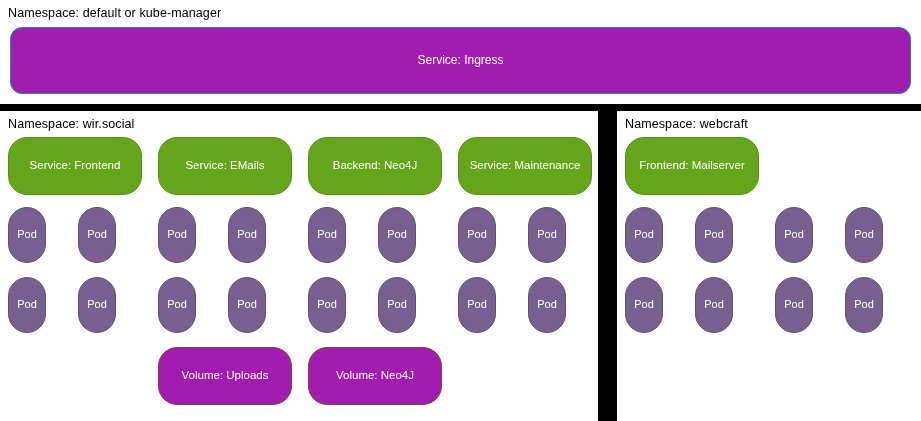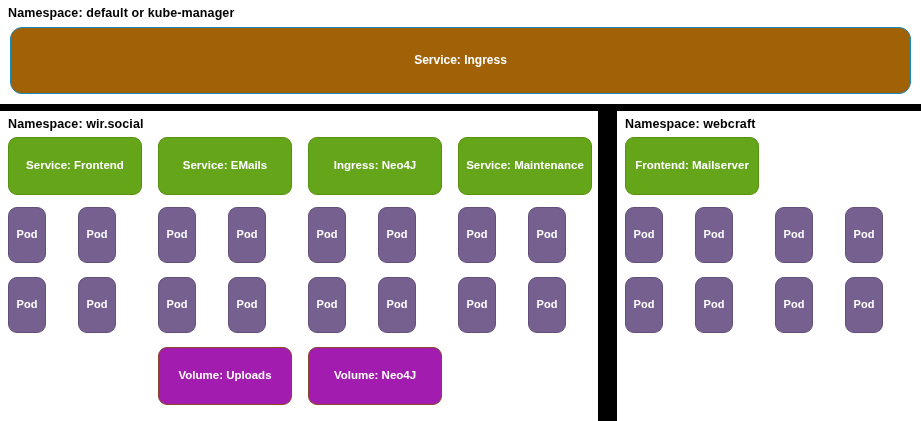--- a/index.html
+++ b/index.html
@@ -17,21 +17,20 @@
     height: 421px;
     background: #000000;
     overflow: hidden;
   }
 
   
   .ns-panel {
     position: absolute;
     background: #ffffff;
     box-sizing: border-box;
-    font-weight: bold;
   }
 
   .ns-top {
     left: 0px;
     top: 0px;
     width: 921px;
     height: 104px;
   }
 
   .ns-social {
@@ -61,27 +60,27 @@
   
   .node {
     position: absolute;
     box-sizing: border-box;
     display: flex;
     align-items: center;
     justify-content: center;
     text-align: center;
     color: #ffffff;
     font-size: 11.5px;
-    border-radius: 9px;
+    border-radius: 19px;
     line-height: 1.2;
     padding: 2px 4px;
   }
 
   .node-ingress {
-    background: #a16207;
+    background: #a21caf;
     border: 1px solid #1789bd;
     border-radius: 12px;
     font-size: 12px;
   }
 
   .node-service {
     background: #64a519;
     border: 1px solid #56900f;
   }
 
@@ -168,21 +167,21 @@
     <div class="group" style="left:158px;">
       <div class="node node-service">Service: EMails</div>
       <div class="node node-pod pod pod-c0 pod-r0">Pod</div>
       <div class="node node-pod pod pod-c1 pod-r0">Pod</div>
       <div class="node node-pod pod pod-c0 pod-r1">Pod</div>
       <div class="node node-pod pod pod-c1 pod-r1">Pod</div>
       <div class="node node-volume">Volume: Uploads</div>
     </div>
 
     <div class="group" style="left:308px;">
-      <div class="node node-service">Ingress: Neo4J</div>
+      <div class="node node-service">Backend: Neo4J</div>
       <div class="node node-pod pod pod-c0 pod-r0">Pod</div>
       <div class="node node-pod pod pod-c1 pod-r0">Pod</div>
       <div class="node node-pod pod pod-c0 pod-r1">Pod</div>
       <div class="node node-pod pod pod-c1 pod-r1">Pod</div>
       <div class="node node-volume">Volume: Neo4J</div>
     </div>
 
     <div class="group" style="left:458px;">
       <div class="node node-service">Service: Maintenance</div>
       <div class="node node-pod pod pod-c0 pod-r0">Pod</div>

